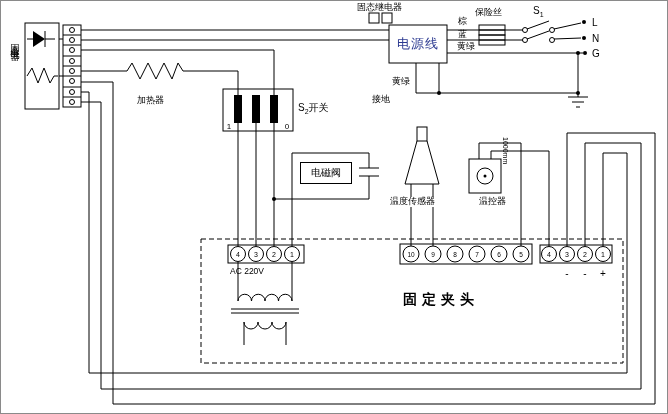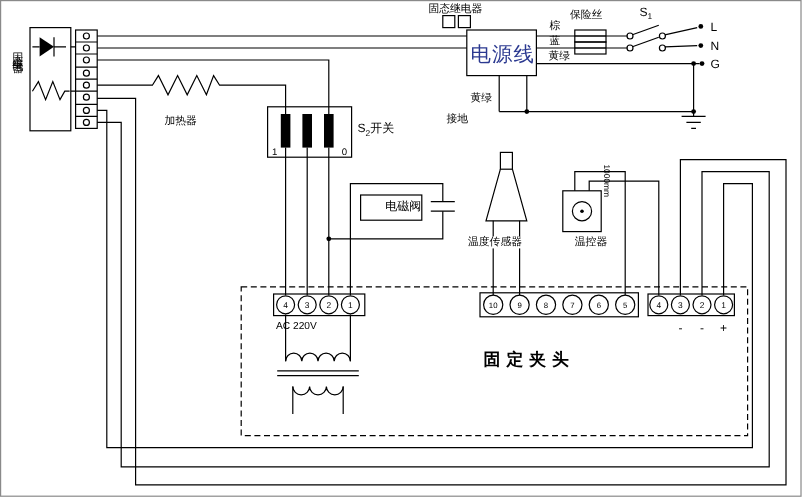--- a/index.html
+++ b/index.html
@@ -7,21 +7,21 @@
           box-sizing:border-box;overflow:hidden;font-family:"Liberation Sans",sans-serif}
   svg{position:absolute;left:0;top:0}
   svg *{stroke:#000;stroke-width:1;fill:none}
   svg .f{fill:#000;stroke:none}
   svg .dash{stroke-dasharray:5,3}
   svg text{fill:#000;stroke:none;font-family:"Liberation Sans",sans-serif}
   .lbl{position:absolute;font-size:9px;color:#000;white-space:nowrap;line-height:1.1}
   .bg{background:#fff;padding:0 1px}
   .vcjk{writing-mode:vertical-rl;text-orientation:upright;letter-spacing:2px}
   .vrot{writing-mode:vertical-rl;letter-spacing:0}
-  .boxlbl{position:absolute;border:1px solid #000;background:#fff;text-align:right;
+  .boxlbl{position:absolute;border:1px solid #000;background:#fff;text-align:center;
           font-size:10px;line-height:20px;width:50px;height:20px}
   .title{font-size:14px;font-weight:bold;letter-spacing:5px;text-align:center;width:170px}
   sub{font-size:7px}
 </style>
 </head>
 <body>
 
 <div class="canvas">
 
 <svg width="668" height="414" viewBox="0 0 668 414">
@@ -192,21 +192,21 @@
     <circle cx="551" cy="39" r="2.5"></circle>
     <line x1="553" y1="38" x2="580" y2="37"></line>
     <circle class="f" cx="583" cy="37" r="2"></circle>
     <text x="591" y="25" font-size="10">L</text>
     <text x="591" y="41" font-size="10">N</text>
     <text x="591" y="56" font-size="10">G</text>
   </g>
 </svg>
 
 <div class="lbl" style="left:356px;top:2px">固态继电器</div>
-<div class="lbl" style="left:391px;top:36px;width:52px;text-align:center;font-size:17px;color:#2b3990;letter-spacing:1px">电源线</div>
+<div class="lbl" style="left:391px;top:36px;width:52px;text-align:center;font-size:13px;color:#2b3990;letter-spacing:1px">电源线</div>
 <div class="lbl" style="left:474px;top:7px">保险丝</div>
 <div class="lbl" style="left:532px;top:4px;font-size:10px"><span>S</span><sub>1</sub></div>
 <div class="lbl" style="left:457px;top:16px">棕</div>
 <div class="lbl" style="left:457px;top:29px">蓝</div>
 <div class="lbl" style="left:456px;top:41px">黄绿</div>
 <div class="lbl bg" style="left:390px;top:76px">黄绿</div>
 <div class="lbl bg" style="left:370px;top:94px">接地</div>
 
 <div class="lbl vcjk" style="left:8px;top:36px;height:70px">固态继电器</div>
 <div class="lbl" style="left:136px;top:95px">加热器</div>

